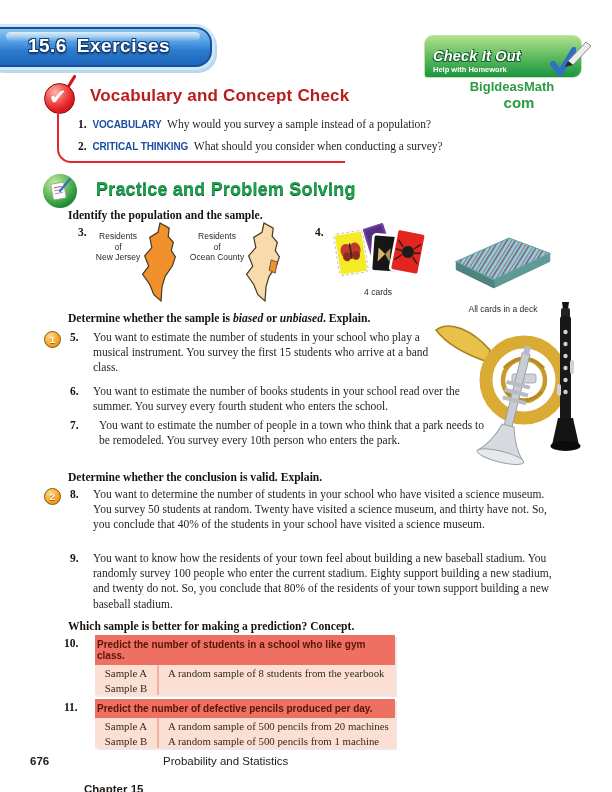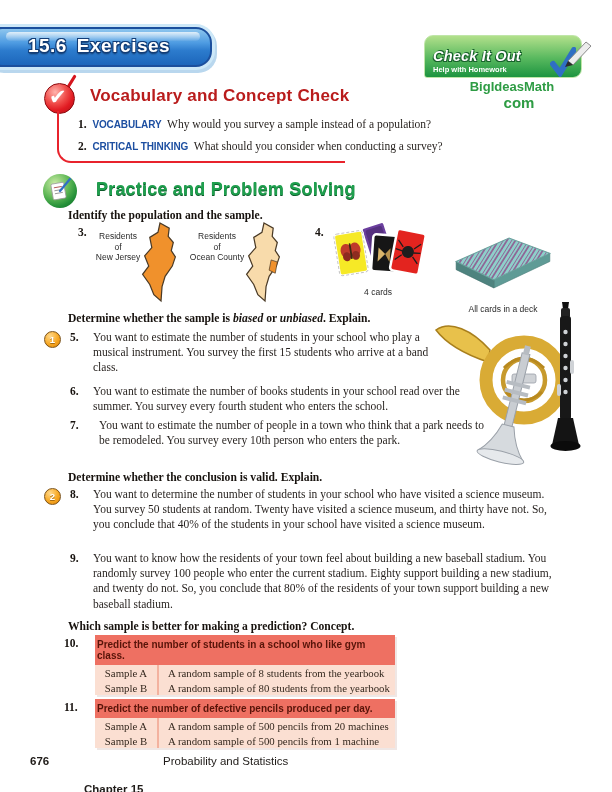--- a/index.html
+++ b/index.html
@@ -286,21 +286,20 @@
   <div class="qrow" style="left:64px;top:636px;"><span class="qnum">10.</span></div>
   <div class="sample-table" style="left:95px;top:635px;">
     <div class="st-header">Predict the number of students in a school who like gym class.</div>
     <div class="st-body">
       <div class="st-row">
         <span class="st-label">Sample A</span>
         <span class="st-desc">A random sample of 8 students from the yearbook</span>
       </div>
       <div class="st-row">
         <span class="st-label">Sample B</span>
-        <span class="st-desc">A random sample of 80 students from the yearbook</span>
       </div>
     </div>
   </div>
 
   <div class="qrow" style="left:64px;top:700px;"><span class="qnum">11.</span></div>
   <div class="sample-table" style="left:95px;top:699px;">
     <div class="st-header">Predict the number of defective pencils produced per day.</div>
     <div class="st-body">
       <div class="st-row">
         <span class="st-label">Sample A</span>

